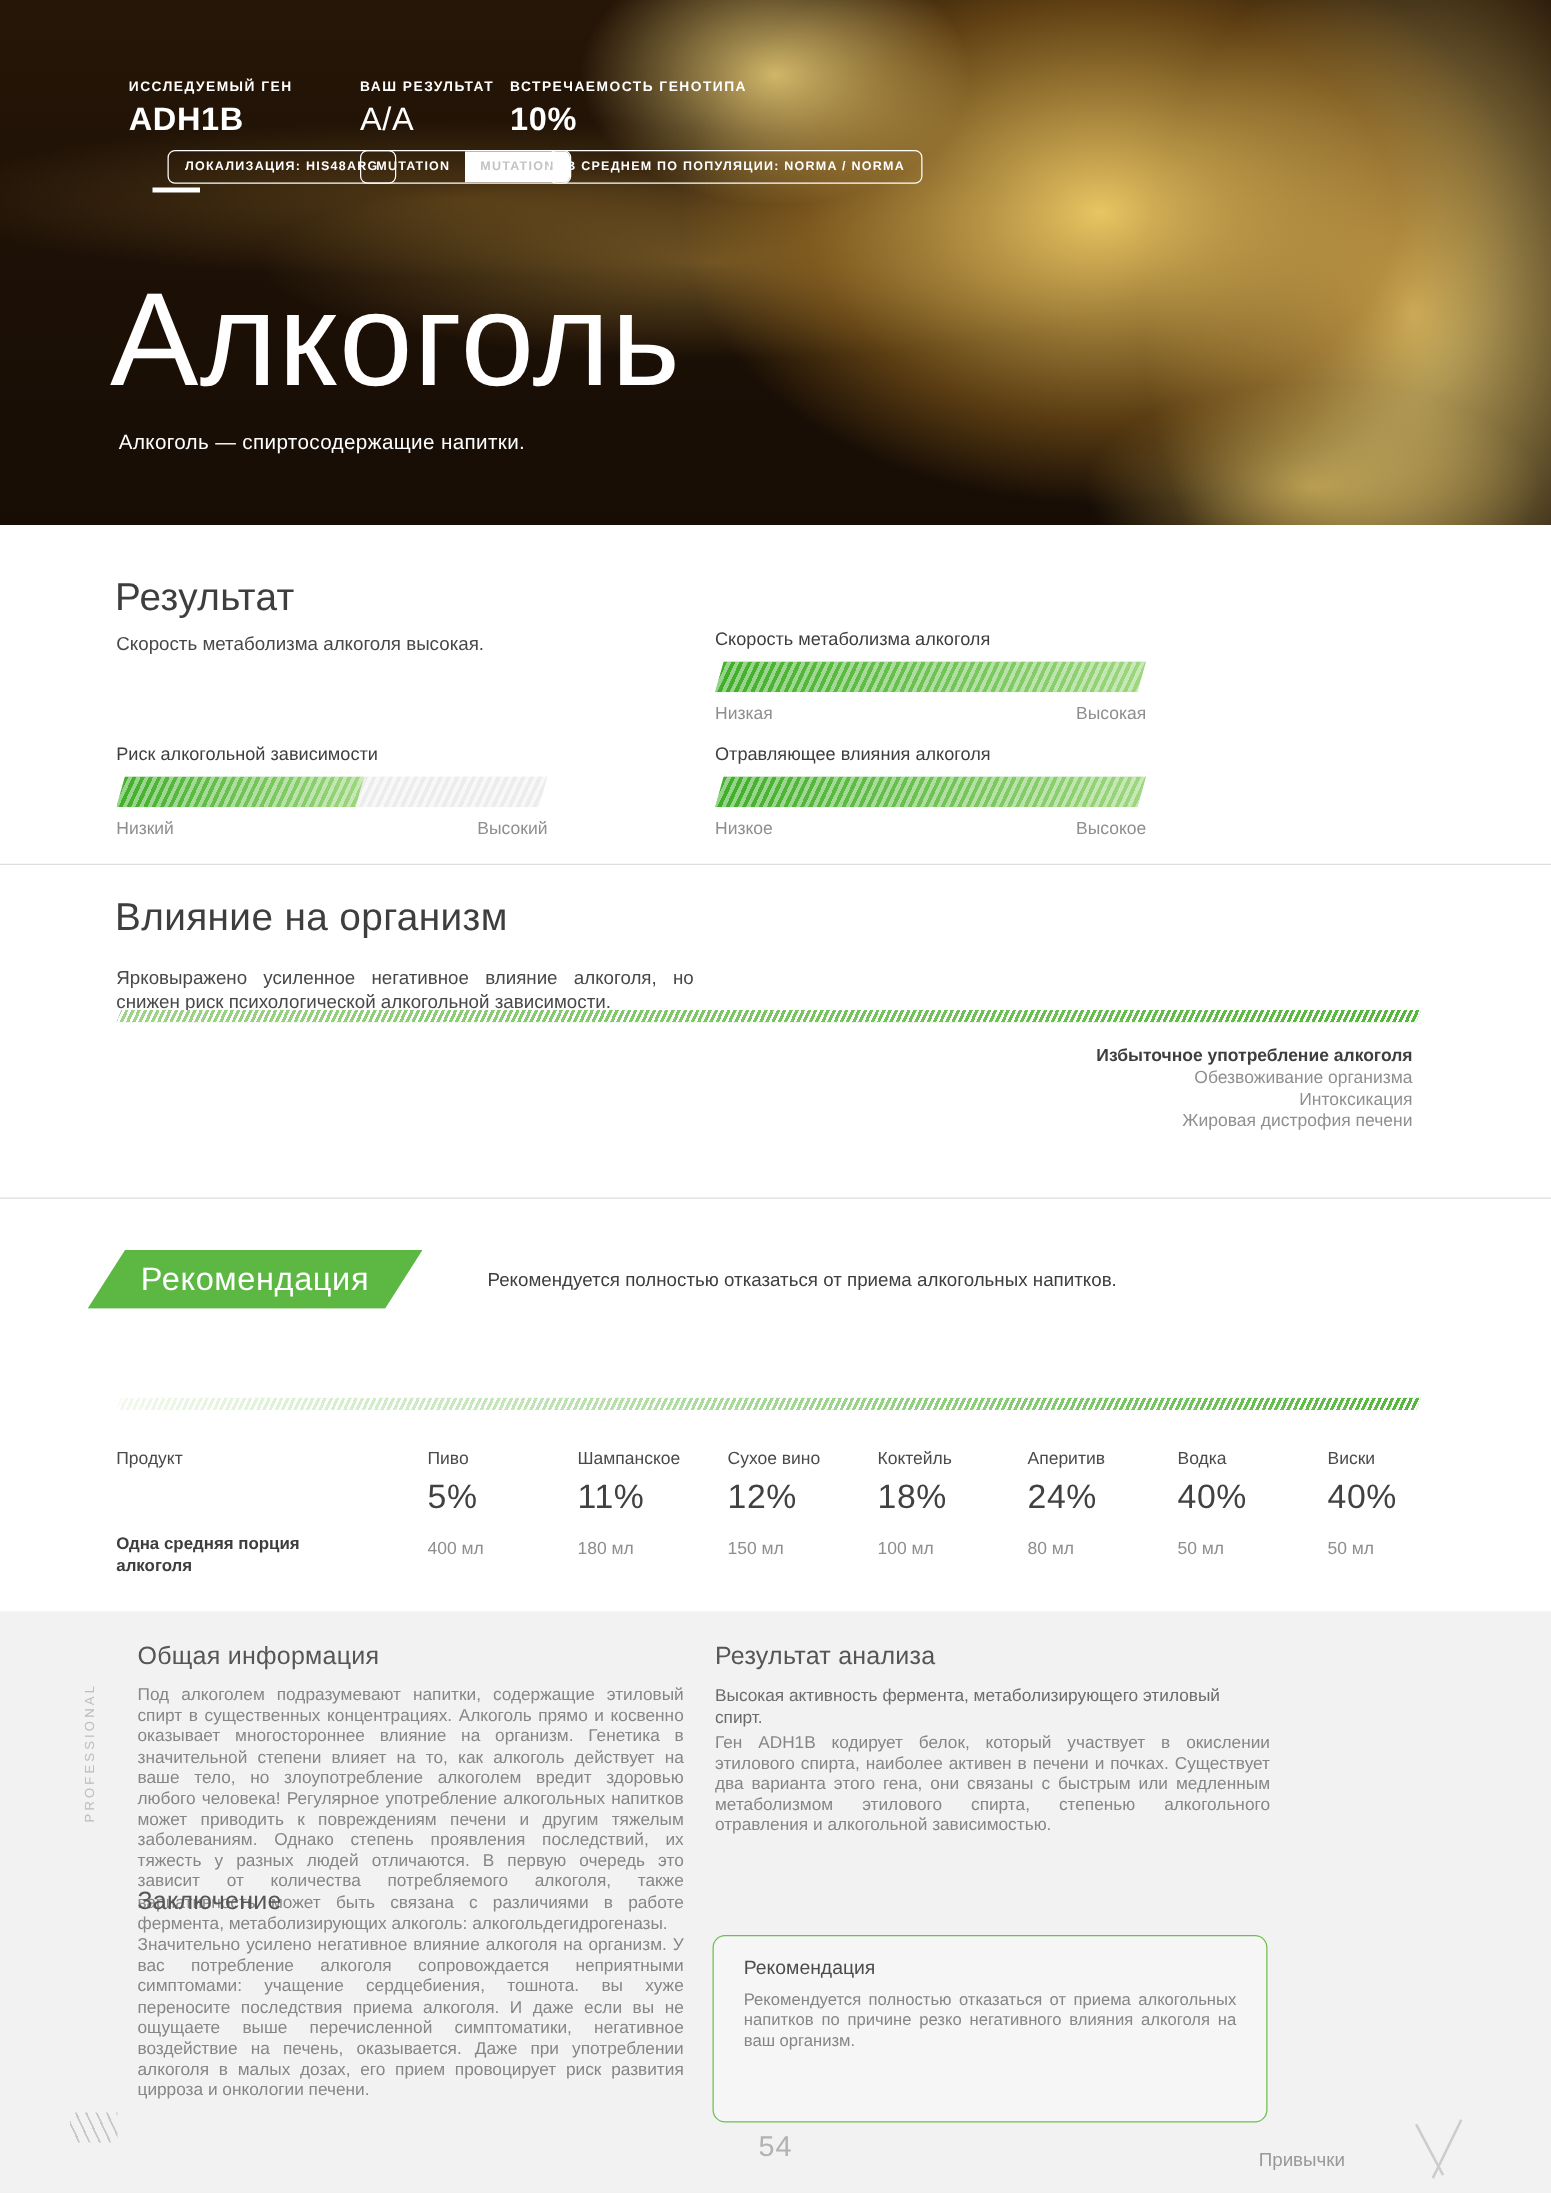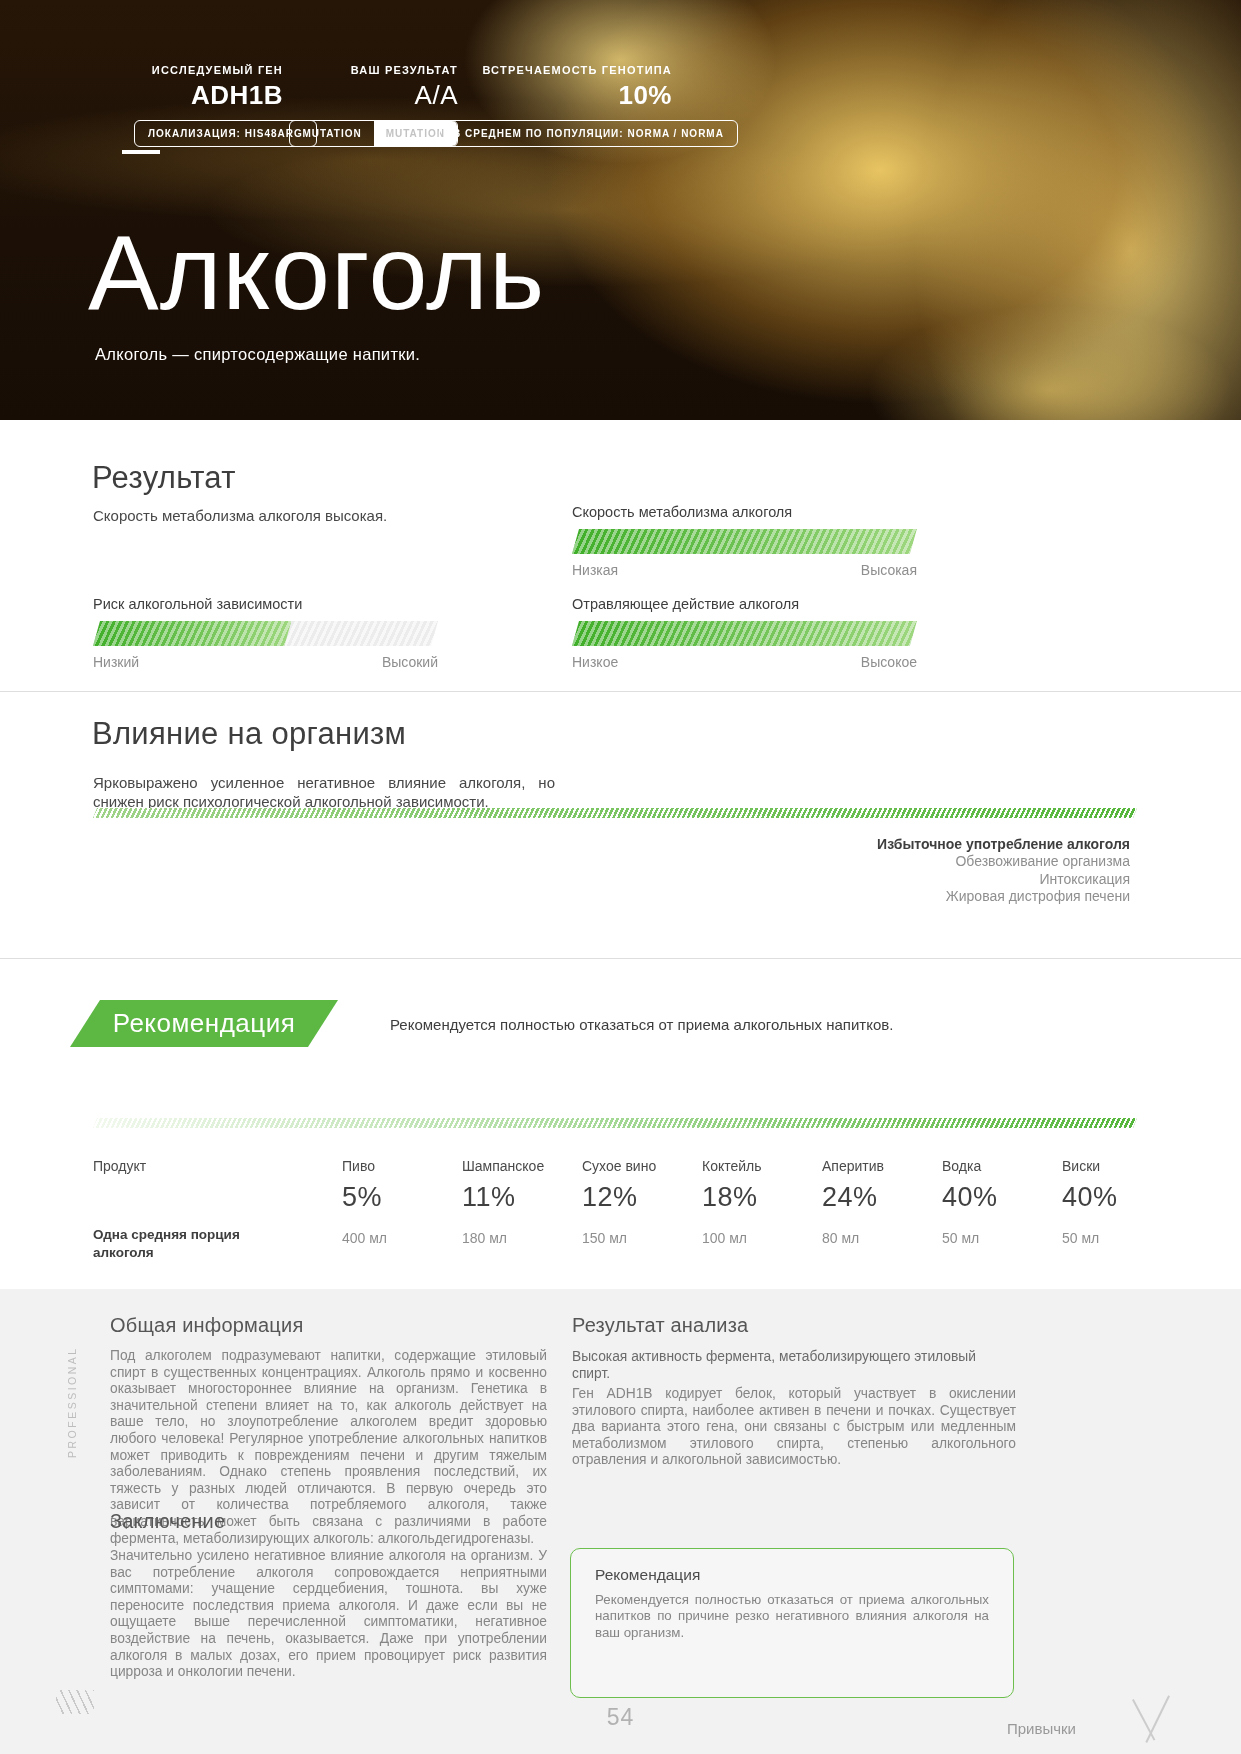--- a/index.html
+++ b/index.html
@@ -16,21 +16,21 @@
       radial-gradient(ellipse 520px 110px at 46% 50%, rgba(214,168,72,.42), transparent 70%),
       radial-gradient(ellipse 620px 90px at 30% 38%, rgba(196,148,58,.30), transparent 70%),
       radial-gradient(ellipse 260px 120px at 1050px 390px, rgba(235,198,95,.6), transparent 70%),
       linear-gradient(180deg,#261607,#1c1006 55%,#170d05);}
   .hero-dash{position:absolute;left:122px;top:150px;width:38px;height:4px;background:#ffffff;}
   .hero-title{position:absolute;left:88px;top:214px;font-size:106px;font-weight:100;
     color:#ffffff;letter-spacing:1px;line-height:1.1;}
   .hero-sub{position:absolute;left:95px;top:345px;font-size:16.5px;color:#ffffff;letter-spacing:.3px;}
 
   
-  .hgroup{position:absolute;top:64px;text-align:right;color:#fff;}
+  .hgroup{position:absolute;top:64px;text-align:left;color:#fff;}
   .hlabel{font-size:11px;letter-spacing:1.2px;font-weight:700;}
   .hvalue{font-size:26px;margin-top:4px;font-weight:700;letter-spacing:.5px;}
   .hvalue.light{font-weight:400;}
   .hbox{margin-top:9px;display:inline-block;border:1px solid #ffffff;border-radius:6px;
     font-size:10px;letter-spacing:1px;padding:7px 13px;white-space:nowrap;font-weight:700;margin-left:31px;}
   .mutbox{margin-top:9px;display:inline-flex;border:1px solid #ffffff;border-radius:6px;
     overflow:hidden;font-size:10px;letter-spacing:1px;font-weight:700;}
   .mutbox .m-left{padding:7px 12px;color:#ffffff;background:transparent;}
   .mutbox .m-right{padding:7px 12px;color:#c3c3c3;background:#ffffff;}
 
@@ -158,21 +158,21 @@
     <div class="scale-bar">
       <div class="scale-fill" style="width:57.5%"></div>
     </div>
     <div class="scale-ends">
       <span>Низкий</span>
       <span>Высокий</span>
     </div>
   </div>
 
   <div class="bar-wrap" style="left:572px;top:596px;">
-    <div class="bar-label">Отравляющее действие алкоголя</div>
+    <div class="bar-label">Отравляющее влияния алкоголя</div>
     <div class="scale-bar">
       <div class="scale-fill" style="width:100%"></div>
     </div>
     <div class="scale-ends">
       <span>Низкое</span>
       <span>Высокое</span>
     </div>
   </div>
 
   <div class="divider" style="top:691px;"></div>

